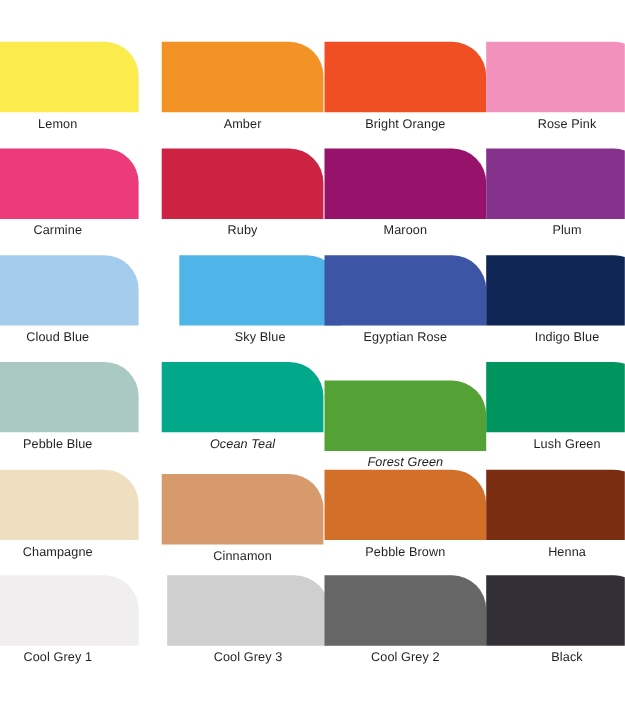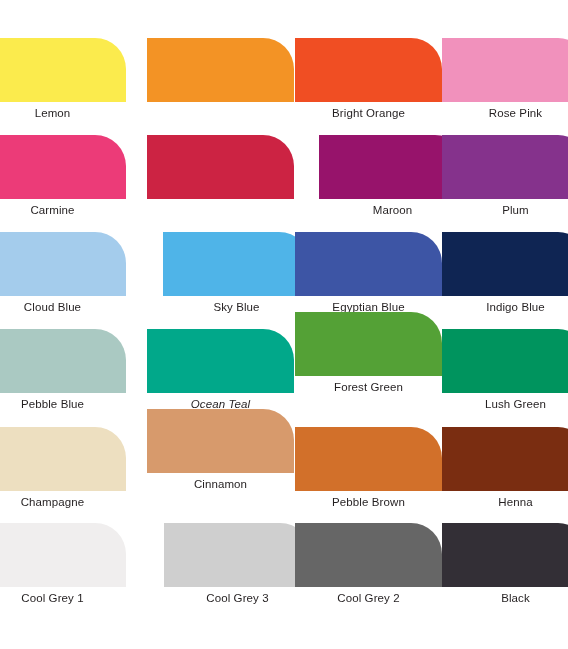--- a/index.html
+++ b/index.html
@@ -58,97 +58,99 @@
 <body style="background: rgb(255, 255, 255);">
 
 <div id="swatch-chart">
 
 <div class="swatch-cell" style="left: -21px; top: 38px;">
       <div class="swatch-chip" style="background: rgb(251, 235, 77);"></div>
       <div class="swatch-label">Lemon</div>
     </div>
     <div class="swatch-cell" style="left: 147px; top: 38px;">
       <div class="swatch-chip" style="background: rgb(243, 147, 37);"></div>
+      <div class="swatch-label">Amber</div>
     </div>
     <div class="swatch-cell" style="left: 295px; top: 38px;">
       <div class="swatch-chip" style="background: rgb(240, 78, 35);"></div>
       <div class="swatch-label">Bright Orange</div>
     </div>
     <div class="swatch-cell" style="left: 442px; top: 38px;">
       <div class="swatch-chip" style="background: rgb(241, 145, 188);"></div>
       <div class="swatch-label">Rose Pink</div>
     </div>
     <div class="swatch-cell" style="left: -21px; top: 135px;">
       <div class="swatch-chip" style="background: rgb(236, 59, 120);"></div>
       <div class="swatch-label">Carmine</div>
     </div>
     <div class="swatch-cell" style="left: 147px; top: 135px;">
       <div class="swatch-chip" style="background: rgb(204, 35, 67);"></div>
+      <div class="swatch-label">Ruby</div>
     </div>
-    <div class="swatch-cell" style="left: 295px; top: 135px; margin-left: 24px;">
+    <div class="swatch-cell" style="left: 295px; top: 135px;">
       <div class="swatch-chip" style="background: rgb(151, 19, 107);"></div>
       <div class="swatch-label">Maroon</div>
     </div>
     <div class="swatch-cell" style="left: 442px; top: 135px;">
       <div class="swatch-chip" style="background: rgb(133, 50, 140);"></div>
       <div class="swatch-label">Plum</div>
     </div>
     <div class="swatch-cell" style="left: -21px; top: 232px;">
       <div class="swatch-chip" style="background: rgb(164, 204, 236);"></div>
       <div class="swatch-label">Cloud Blue</div>
     </div>
     <div class="swatch-cell" style="left: 147px; top: 232px; margin-left: 16px;">
       <div class="swatch-chip" style="background: rgb(79, 180, 232);"></div>
       <div class="swatch-label">Sky Blue</div>
     </div>
     <div class="swatch-cell" style="left: 295px; top: 232px;">
       <div class="swatch-chip" style="background: rgb(61, 85, 165);"></div>
-      <div class="swatch-label">Egyptian Blue</div>
+      <div class="swatch-label">Egyptian Rose</div>
     </div>
     <div class="swatch-cell" style="left: 442px; top: 232px;">
       <div class="swatch-chip" style="background: rgb(15, 37, 83);"></div>
       <div class="swatch-label">Indigo Blue</div>
     </div>
     <div class="swatch-cell" style="left: -21px; top: 329px;">
       <div class="swatch-chip" style="background: rgb(170, 201, 194);"></div>
       <div class="swatch-label">Pebble Blue</div>
     </div>
     <div class="swatch-cell" style="left: 147px; top: 329px; font-style: italic;">
       <div class="swatch-chip" style="background: rgb(1, 168, 138);"></div>
       <div class="swatch-label">Ocean Teal</div>
     </div>
-    <div class="swatch-cell" style="left: 295px; top: 312px;">
+    <div class="swatch-cell" style="left: 295px; top: 346px; font-style: italic;">
       <div class="swatch-chip" style="background: rgb(84, 161, 54);"></div>
       <div class="swatch-label">Forest Green</div>
     </div>
     <div class="swatch-cell" style="left: 442px; top: 329px;">
       <div class="swatch-chip" style="background: rgb(0, 148, 94);"></div>
       <div class="swatch-label">Lush Green</div>
     </div>
     <div class="swatch-cell" style="left: -21px; top: 427px;">
       <div class="swatch-chip" style="background: rgb(237, 223, 192);"></div>
       <div class="swatch-label">Champagne</div>
     </div>
-    <div class="swatch-cell" style="left: 147px; top: 409px;">
+    <div class="swatch-cell" style="left: 147px; top: 431px;">
       <div class="swatch-chip" style="background: rgb(215, 154, 108);"></div>
       <div class="swatch-label">Cinnamon</div>
     </div>
     <div class="swatch-cell" style="left: 295px; top: 427px;">
       <div class="swatch-chip" style="background: rgb(210, 112, 42);"></div>
       <div class="swatch-label">Pebble Brown</div>
     </div>
     <div class="swatch-cell" style="left: 442px; top: 427px;">
       <div class="swatch-chip" style="background: rgb(122, 45, 17);"></div>
       <div class="swatch-label">Henna</div>
     </div>
     <div class="swatch-cell" style="left: -21px; top: 523px;">
       <div class="swatch-chip" style="background: rgb(240, 238, 238);"></div>
       <div class="swatch-label">Cool Grey 1</div>
     </div>
-    <div class="swatch-cell" style="left: 164px; top: 523px;">
+    <div class="swatch-cell" style="left: 152px; top: 523px;">
       <div class="swatch-chip" style="background: rgb(207, 207, 207);"></div>
       <div class="swatch-label">Cool Grey 3</div>
     </div>
     <div class="swatch-cell" style="left: 295px; top: 523px;">
       <div class="swatch-chip" style="background: rgb(102, 102, 102);"></div>
       <div class="swatch-label">Cool Grey 2</div>
     </div>
     <div class="swatch-cell" style="left: 442px; top: 523px;">
       <div class="swatch-chip" style="background: rgb(51, 47, 54);"></div>
       <div class="swatch-label">Black</div>

